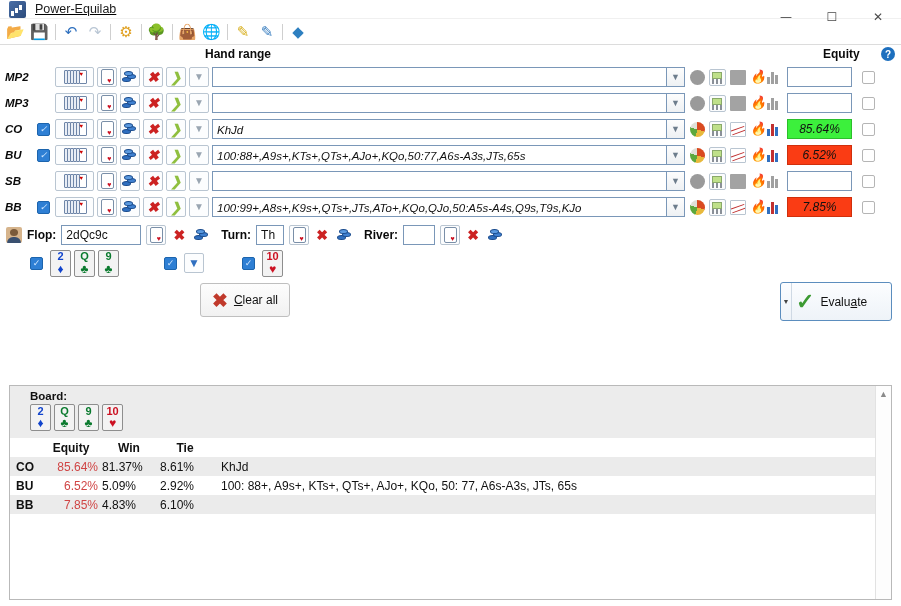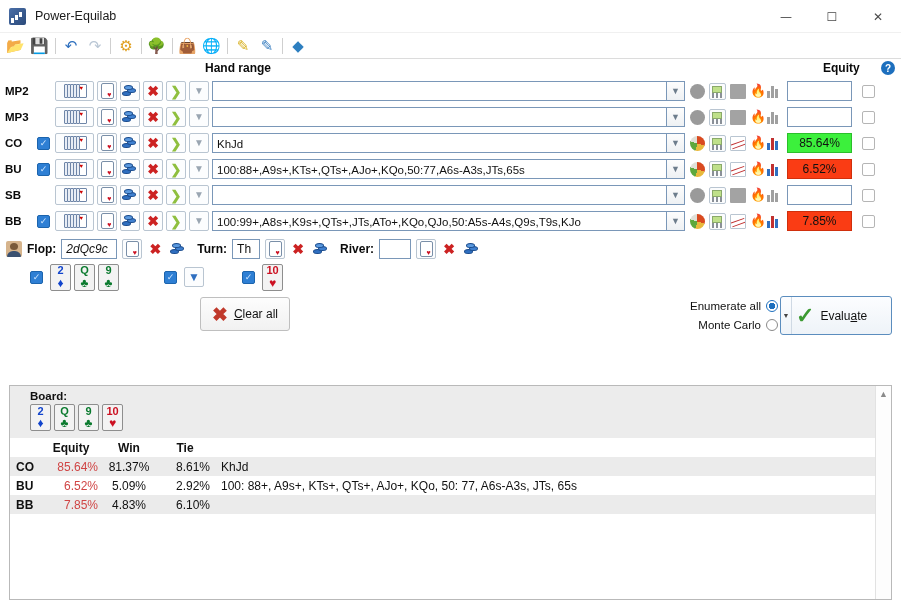--- a/index.html
+++ b/index.html
@@ -6,24 +6,25 @@
   html, body {
     width: 901px; height: 606px;
     font-family: "Liberation Sans", sans-serif;
     background: #ffffff;
     overflow: hidden;
   }
   #app { position: relative; width: 901px; height: 606px; background: #ffffff; }
 
   
   .titlebar {
-    height: 33px; background: #ffffff;
+    height: 19px; background: #ffffff;
     display: flex; align-items: center;
     border-bottom: 1px solid #f0f0f0;
     position: relative;
+    text-decoration: underline;
   }
   .app-icon {
     width: 17px; height: 17px; margin-left: 9px; margin-right: 9px;
     background: linear-gradient(135deg,#4a6fa8 0%, #2b4a7a 100%);
     border-radius: 2px; position: relative; overflow: hidden;
   }
   .app-icon::before {
     content:""; position:absolute; left:2px; bottom:2px; width:3px; height:5px; background:#fff;
     box-shadow: 4px -3px 0 0 #fff, 8px -6px 0 0 #fff;
   }
@@ -65,21 +66,21 @@
     font-size: 12px; font-weight: bold; color:#0a0a0a;
   }
   .colhdr .help-icon {
     position:absolute; left: 881px; top: 2px;
     width: 14px; height: 14px; border-radius: 50%;
     background: #1d6fbe; color: #fff; font-size: 10px; font-weight: bold;
     display:flex; align-items:center; justify-content:center;
   }
 
   
-  .rows { background: #fff; }
+  .rows { background: #fff; font-style: italic; }
   .prow { height: 26px; display: flex; align-items: center; position: relative; }
   .pos-label {
     width: 32px; padding-left: 5px; font-size: 11.5px; font-weight: bold; color: #0a0a0a;
   }
   .chk-blue {
     width: 13px; height: 13px; border-radius: 2px;
     background: #2e7fd4; border: 1px solid #1c64ad;
     display: flex; align-items: center; justify-content: center;
     color: #cfe6ff; font-size: 9px; line-height: 1;
   }
@@ -169,21 +170,21 @@
     height: 24px; display: flex; align-items: center; padding-left: 6px; margin-top: 3px;
   }
   .avatar { width:16px; height:16px; border-radius:2px; background:#d6b48c; position:relative; overflow:hidden; margin-right:5px;}
   .avatar::after{content:""; position:absolute; left:4px; top:2px; width:8px; height:7px; border-radius:50%; background:#7a5a3a;}
   .avatar::before{content:""; position:absolute; left:1px; bottom:0; width:14px; height:6px; border-radius:6px 6px 0 0; background:#3a5070;}
   .blabel { font-size: 12px; font-weight: bold; color:#0a0a0a; margin-right: 5px; }
   .binput {
     height: 20px; border: 1px solid #7a97b8; background:#fff; font-size:12px; color:#111;
     padding: 0 4px; display:flex; align-items:center; margin-right: 5px;
   }
-  .binput.flop { width: 56px; font-style: italic; }
+  .binput.flop { width: 80px; }
   .binput.turn { width: 28px; }
   .binput.river { width: 32px; }
 
   .crow2 { height: 32px; display:flex; align-items:center; padding-left: 30px; }
   .pcard {
     width: 21px; height: 27px; border:1px solid #8e8e8e; border-radius:2px; background:#f3f3f3;
     display:flex; flex-direction:column; align-items:center; justify-content:center;
     font-size: 11px; font-weight:bold; line-height:1.05; margin-right:3px;
   }
   .pcard .su { font-size: 12px; line-height:1; }
@@ -225,22 +226,22 @@
     background: #ececec; padding: 4px 0 21px 20px; height: 52px;
   }
   .res-board .blbl { font-size: 11.5px; font-weight: bold; color:#111; margin-bottom:2px; }
   .res-board .cards { display:flex; }
   .res-table { width: 100%; font-size: 12px; }
   .res-hdr { display:flex; height: 19px; align-items:center; font-weight: bold; color:#111; }
   .res-row { display:flex; height: 19px; align-items:center; color:#111; }
   .res-row.alt { background: #ebebeb; }
   .c-pos { width: 30px; padding-left: 6px; font-weight: bold; }
   .c-eq  { width: 62px; text-align: right; padding-right: 4px; color:#d04545; }
-  .c-win { width: 58px; text-align: center; padding-right: 4px; }
-  .c-tie { width: 54px; text-align: right; padding-right: 4px; }
+  .c-win { width: 58px; text-align: left; padding-right: 4px; }
+  .c-tie { width: 54px; padding-right: 4px; }
   .c-rng { flex: 1; padding-left: 7px; white-space: nowrap; overflow: hidden; }
   .res-hdr .c-eq, .res-hdr .c-win, .res-hdr .c-tie { color:#111; text-align:center; }
   .res-hdr .c-eq { padding-right: 0; }
   .scroll {
     position:absolute; right:0; top:0; width: 16px; bottom:0; background:#fdfdfd;
     border-left: 1px solid #e2e2e2;
   }
   .scroll .up { height:16px; display:flex; align-items:center; justify-content:center; font-size:9px; color:#8a8a8a;}
   .bold { font-weight: normal; }
 </style>
@@ -675,30 +676,20 @@
           <span class="su">♥</span>
         </div>
       </div>
   </div>
 
   <div class="actionbar">
     <div class="clearall">
       <span class="xbig">✖</span>
       <span><u>C</u>lear all</span>
     </div>
-    <div class="radiostack">
-      <div class="radioline">
-        <span>Enumerate all</span>
-        <span class="radio sel"></span>
-      </div>
-      <div class="radioline">
-        <span>Monte Carlo</span>
-        <span class="radio"></span>
-      </div>
-    </div>
     <div class="evalbtn">
       <div class="drop">▼</div>
       <div class="check">✓</div>
       <div class="lbl">Evalu<u>a</u>te</div>
     </div>
   </div>
 
   <div class="results">
     <div class="res-board">
       <div class="blbl">Board:</div>

